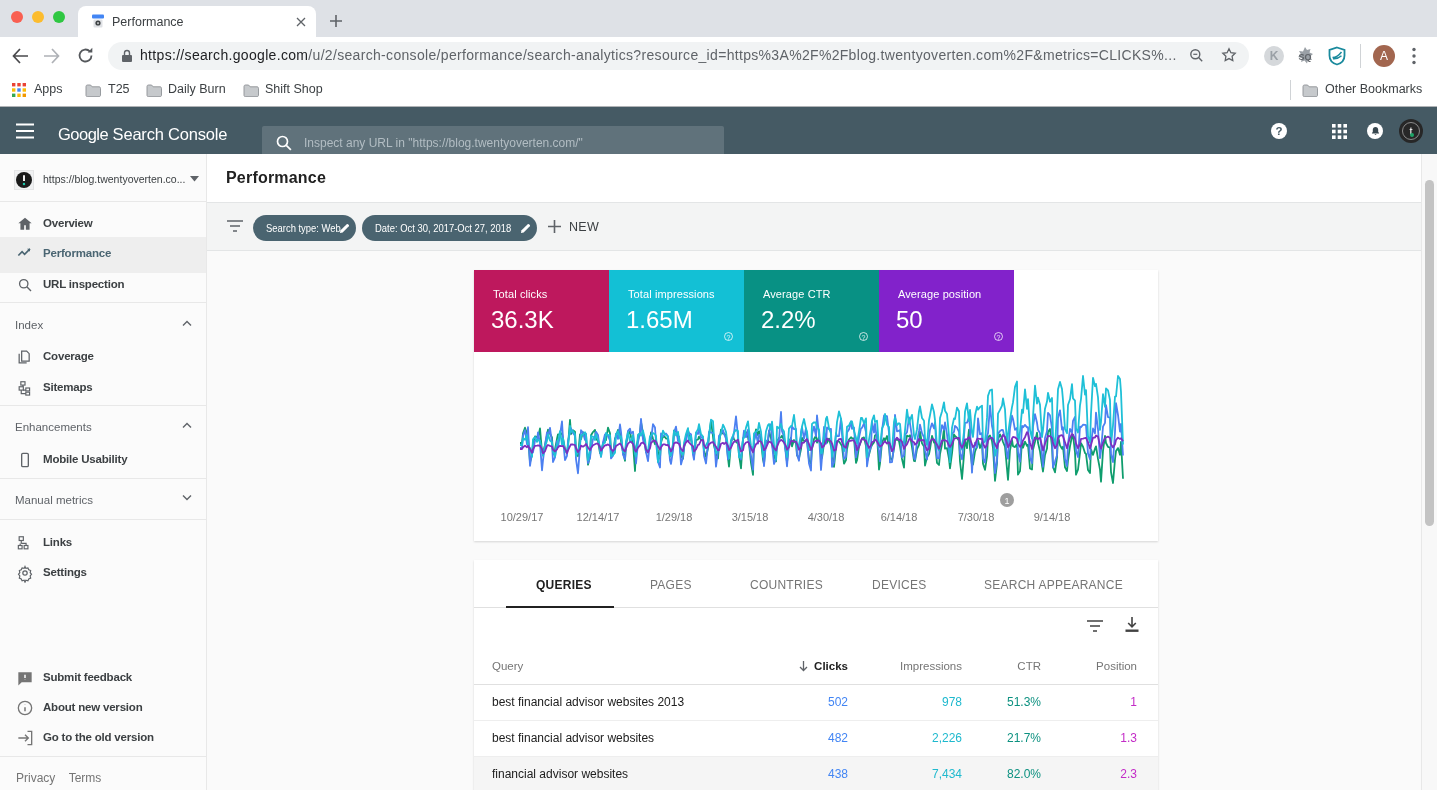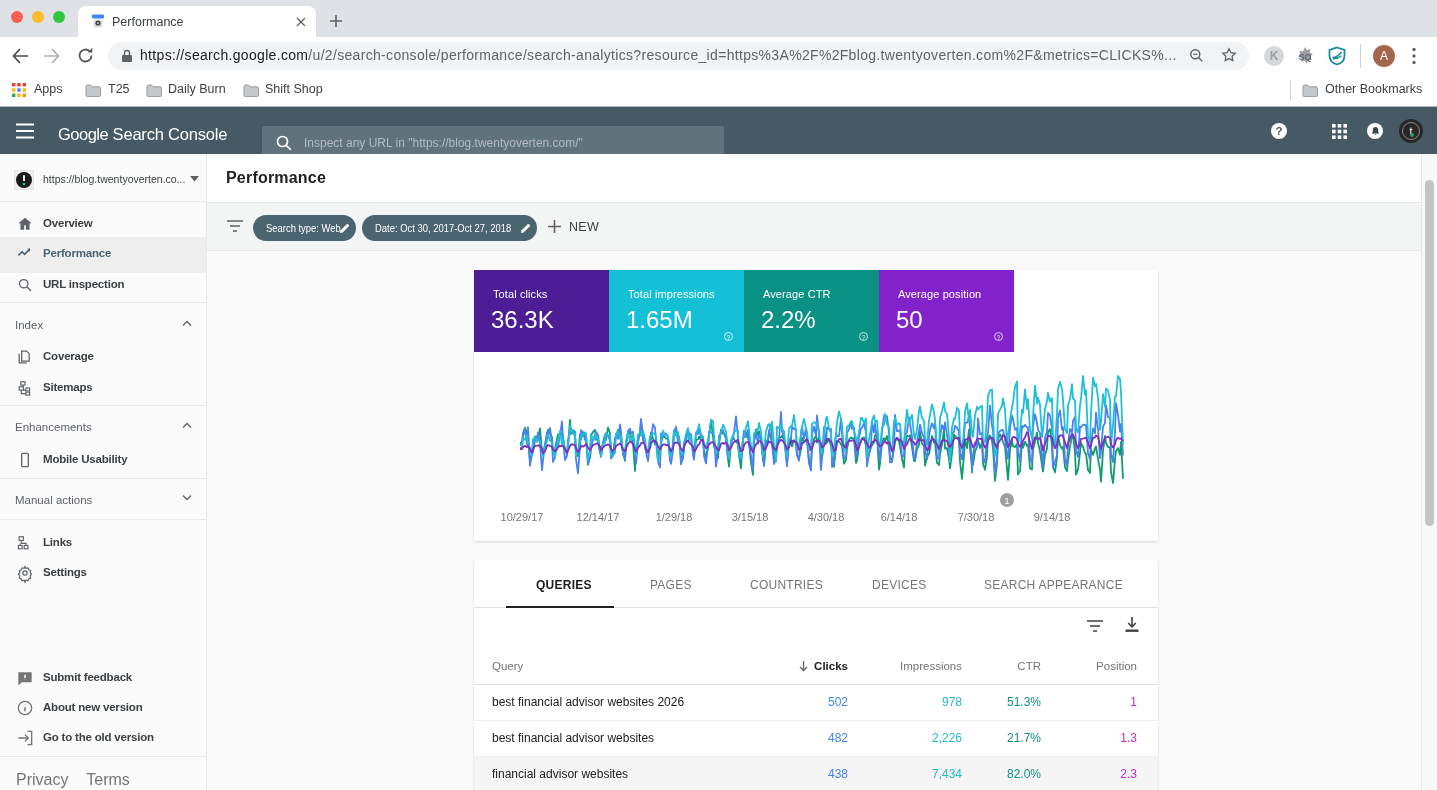--- a/index.html
+++ b/index.html
@@ -269,21 +269,21 @@
           </svg>
     </div>
     <div class="navitem" style="top:291px;">
       <svg class="ic" viewBox="0 0 24 24" width="24" height="24">
             <rect x="8" y="4" width="8" height="16" rx="1.5" stroke="#5f6368" stroke-width="1.6" fill="none"></rect>
           </svg>
       <span class="tx">Mobile Usability</span>
     </div>
     <div class="navdiv" style="top:324px;"></div>
     <div class="navsec" style="top:332px;">
-          <span class="tx">Manual actions</span>
+          <span class="tx">Manual metrics</span>
       <svg class="chev" width="10" height="6" viewBox="0 0 10 6">
             <path d="M1 .5L5 4.5l4-4" stroke="#5f6368" stroke-width="1.4" fill="none"></path>
           </svg>
     </div>
     <div class="navdiv" style="top:365px;"></div>
     <div class="navitem" style="top:374px;">
       <svg class="ic" viewBox="0 0 24 24" width="24" height="24">
             <g stroke="#5f6368" stroke-width="1.4" fill="none">
               <rect x="5" y="4.5" width="5" height="4.5"></rect>
               <rect x="4" y="15" width="4.5" height="4"></rect>
@@ -314,21 +314,21 @@
           </svg>
       <span class="tx">About new version</span>
     </div>
     <div class="navitem" style="top:569px;">
       <svg class="ic" viewBox="0 0 24 24" width="24" height="24">
             <path d="M15 4h5v16h-5M4 12h12M12 8l4 4-4 4" stroke="#757575" stroke-width="1.6" fill="none"></path>
           </svg>
       <span class="tx">Go to the old version</span>
     </div>
     <div class="navdiv" style="top:602px;"></div>
-    <div style="position:absolute;left:16px;top:617px;font-size:16px;color:#757575;">Privacy&nbsp;&nbsp;&nbsp;&nbsp;Terms</div>
+    <div style="position:absolute;left:16px;top:617px;font-size:12px;color:#757575;">Privacy&nbsp;&nbsp;&nbsp;&nbsp;Terms</div>
   </div>
   <div id="main">
     <div id="titlebar">
           <h1>Performance</h1>
         </div>
     <div id="filterbar">
       <svg style="position:absolute;left:20px;top:17px;" width="16" height="12" viewBox="0 0 16 12">
             <path d="M0 1h16M3 6h10M6 11h4" stroke="#5f6368" stroke-width="1.6"></path>
           </svg>
       <div class="chip" style="left:46px;width:103px;"><span class="ct">Search type: Web</span>
@@ -340,21 +340,21 @@
         <svg width="12" height="12" viewBox="0 0 12 12">
               <path d="M1 11l.7-3L8.4 1.3a1 1 0 0 1 1.4 0l.9.9a1 1 0 0 1 0 1.4L4 10.3z" fill="#fff"></path>
             </svg>
       </div>
       <div id="plusnew"><svg style="vertical-align:-2px;margin-right:8px;" width="13" height="13" viewBox="0 0 13 13">
               <path d="M6.5 0v13M0 6.5h13" stroke="#5f6368" stroke-width="1.6"></path>
             </svg>NEW</div>
     </div>
     <div id="content" style="position:relative;height:538px;">
       <div id="chartcard">
-        <div class="mcard" style="left:0;width:158px;background:#4c1d95;">
+        <div class="mcard" style="left:0;width:158px;background:#be185d;">
               <div class="lab">Total clicks</div>
               <div class="val">36.3K</div>
               <div class="q">?</div>
             </div>
         <div class="mcard" style="left:135px;width:135px;background:#13c0d5;">
               <div class="lab">Total impressions</div>
               <div class="val">1.65M</div>
               <div class="q">?</div>
             </div>
         <div class="mcard" style="left:270px;width:135px;background:#089184;">
@@ -405,21 +405,21 @@
         <div id="thead">
           <span style="position:absolute;left:18px;top:12px;">Query</span>
           <span class="cr" style="right:310px;top:12px;color:#212121;font-weight:bold;"><svg style="vertical-align:-2px;margin-right:6px;" width="9" height="11" viewBox="0 0 9 11">
                   <path d="M4.5 0v9M1 6L4.5 9.5 8 6" stroke="#5f6368" stroke-width="1.3" fill="none"></path>
                 </svg>Clicks</span>
           <span class="cr" style="right:196px;top:12px;">Impressions</span>
           <span class="cr" style="right:117px;top:12px;">CTR</span>
           <span class="cr" style="right:21px;top:12px;">Position</span>
         </div>
         <div class="row">
-          <span style="position:absolute;left:18px;top:10px;">best financial advisor websites 2026</span>
+          <span style="position:absolute;left:18px;top:10px;">best financial advisor websites 2013</span>
           <span class="cr c-clicks" style="right:310px;top:10px;">502</span>
           <span class="cr c-imp" style="right:196px;top:10px;">978</span>
           <span class="cr c-ctr" style="right:117px;top:10px;">51.3%</span>
           <span class="cr c-pos" style="right:21px;top:10px;">1</span>
         </div>
         <div class="row">
           <span style="position:absolute;left:18px;top:10px;">best financial advisor websites</span>
           <span class="cr c-clicks" style="right:310px;top:10px;">482</span>
           <span class="cr c-imp" style="right:196px;top:10px;">2,226</span>
           <span class="cr c-ctr" style="right:117px;top:10px;">21.7%</span>

